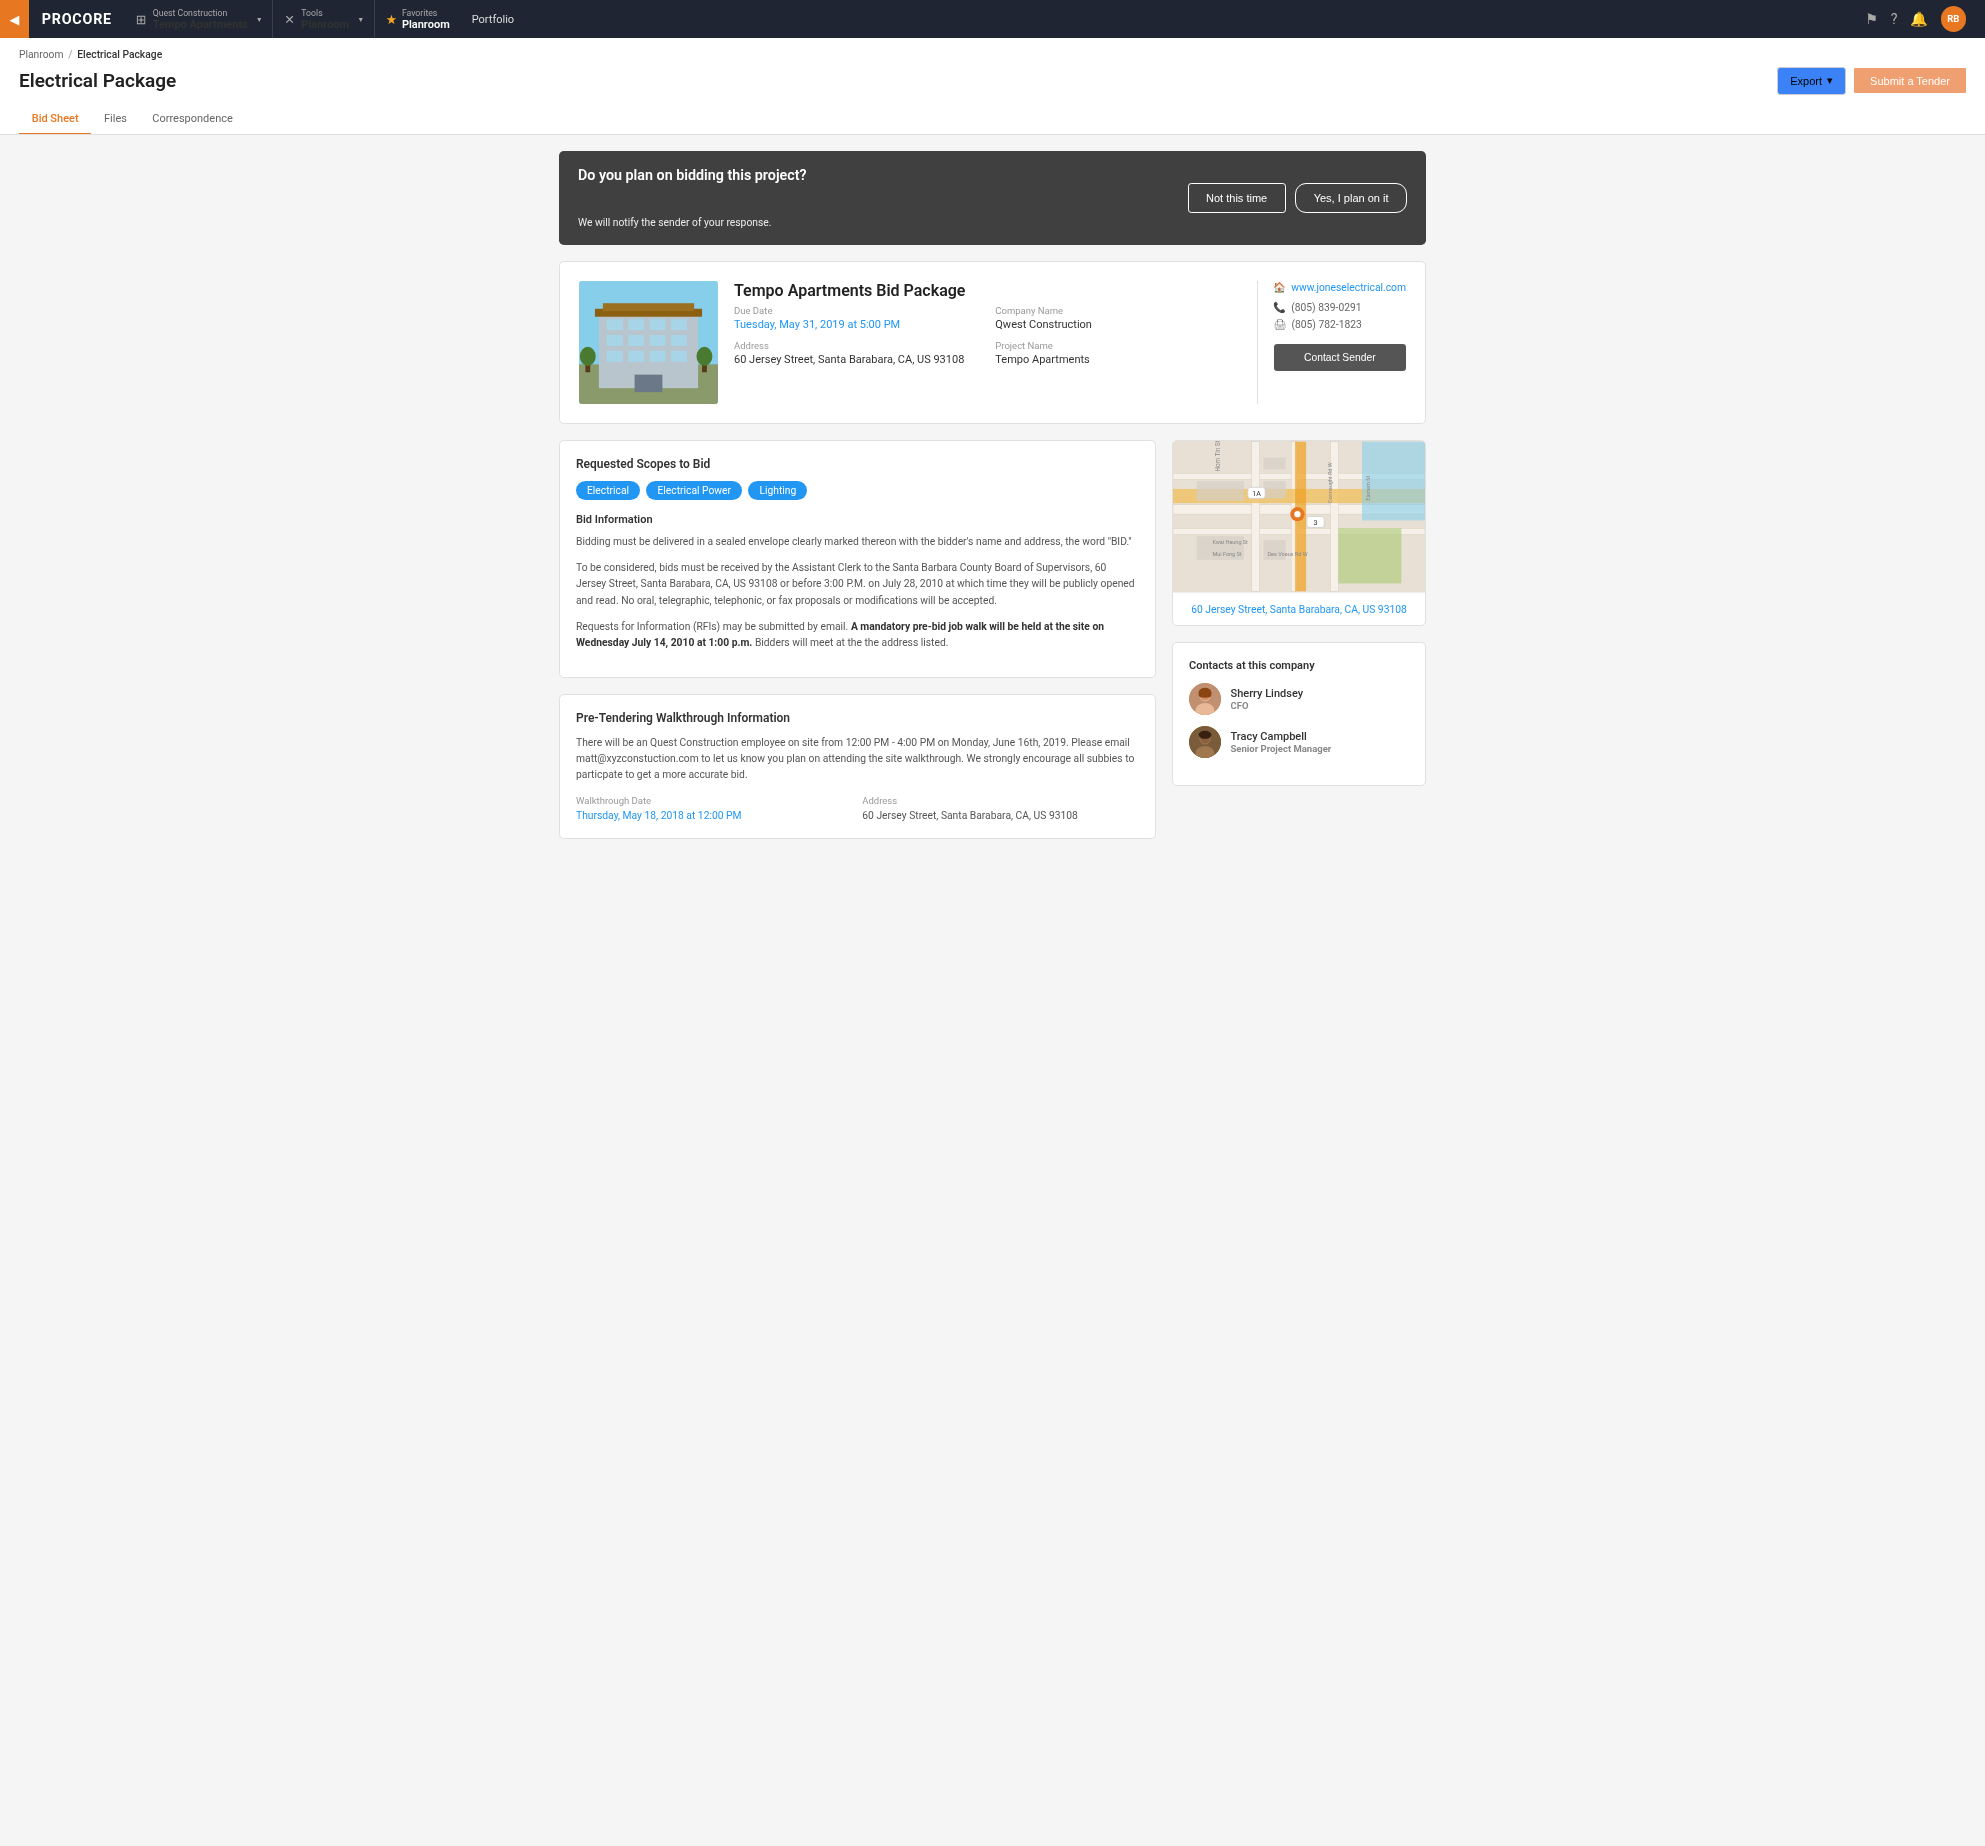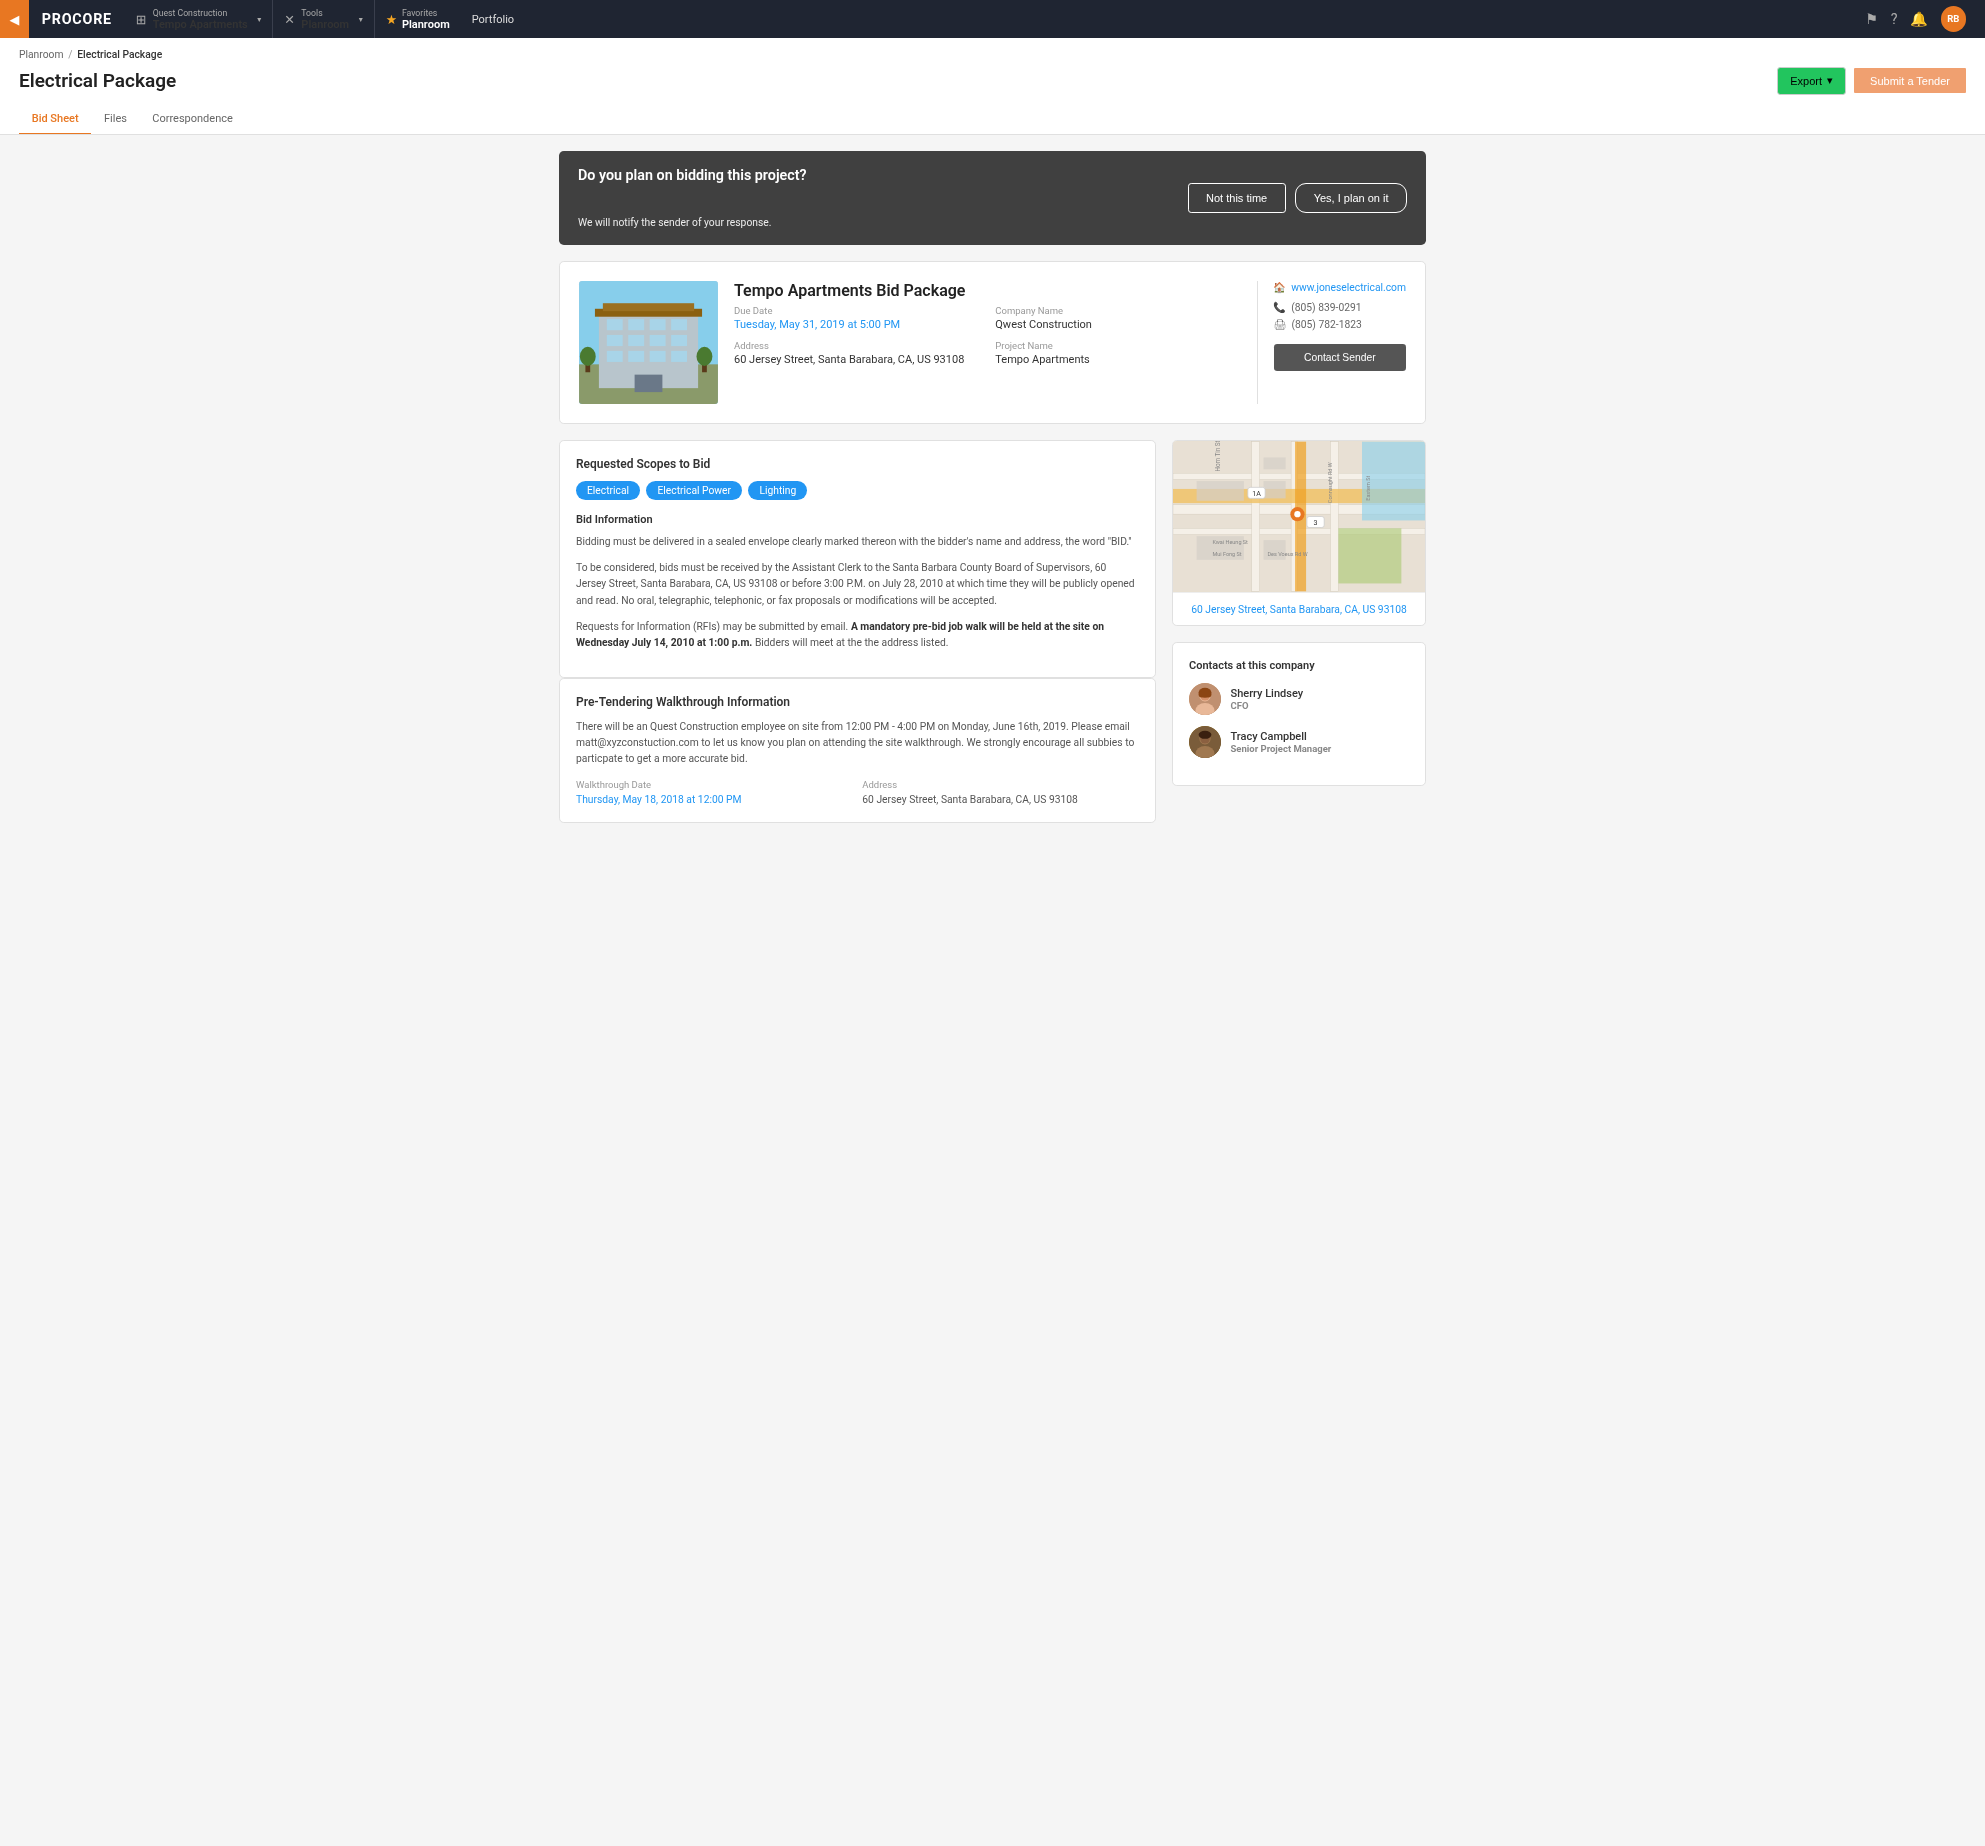--- a/index.html
+++ b/index.html
@@ -61,21 +61,21 @@
     .breadcrumb-link { color: #666; cursor: pointer; }
     .breadcrumb-sep { color: #999; }
     .breadcrumb-current { color: #333; font-weight: 500; }
     .page-title-row {
       display: flex; align-items: center; justify-content: space-between;
       margin-bottom: 9.5px;
     }
     .page-title { font-size: 19px; font-weight: 600; color: #222; }
     .page-actions { display: flex; gap: 8px; align-items: center; }
     .btn-export {
-      border: 0.8px solid #ccc; background: #22c55e; padding: 6.4px 12.7px;
+      border: 0.8px solid #ccc; background: #3b82f6; padding: 6.4px 12.7px;
       border-radius: 3.2px; cursor: pointer; font-size: 11px;
       display: flex; align-items: center; gap: 4.8px;
     }
     .btn-submit {
       background: #f0a070; color: white; border: none;
       padding: 6.4px 16px; border-radius: 1px; cursor: pointer; font-size: 11px;
       font-weight: 500;
     }
     .page-tabs { display: flex; gap: 0; }
     .page-tab {
@@ -137,21 +137,21 @@
     .contact-fax { color: #666; font-size: 10.3px; display: flex; align-items: center; gap: 4.8px; margin-bottom: 12.7px; }
     .btn-contact-sender {
       background: #555; color: white; border: none; padding: 8px 12.7px;
       border-radius: 3.2px; cursor: pointer; font-size: 10.3px; width: 100%;
     }
 
     
     .two-col { display: grid; grid-template-columns: 1fr 254px; gap: 16px; }
 
     
-    .left-col { display: flex; flex-direction: column; }
+    .left-col { display: flex; flex-direction: column; gap: 16px; }
 
     
     .card {
       background: white; border-radius: 4.8px; border: 0.8px solid #e0e0e0;
       padding: 16px;
     }
     .card-title { font-size: 12px; font-weight: 600; color: #333; margin-bottom: 9.5px; }
     .scope-tags { display: flex; gap: 6.4px; flex-wrap: wrap; margin-bottom: 12.7px; }
     .scope-tag {
       background: #2196f3; color: white; border-radius: 16px;

